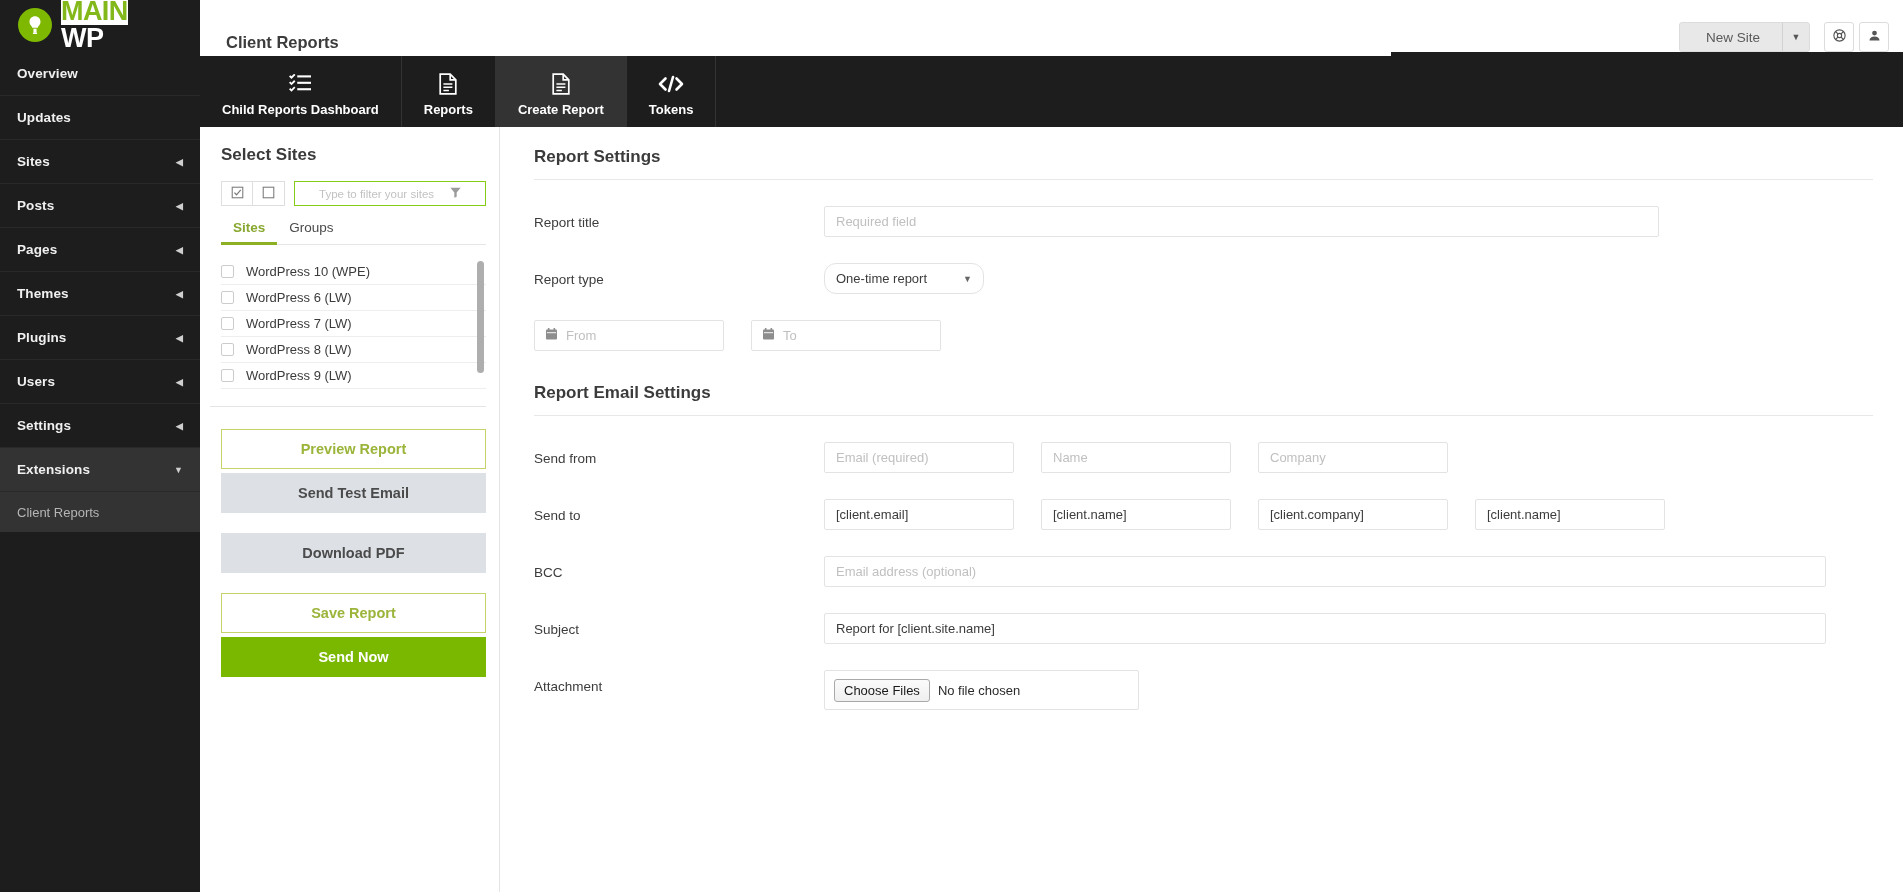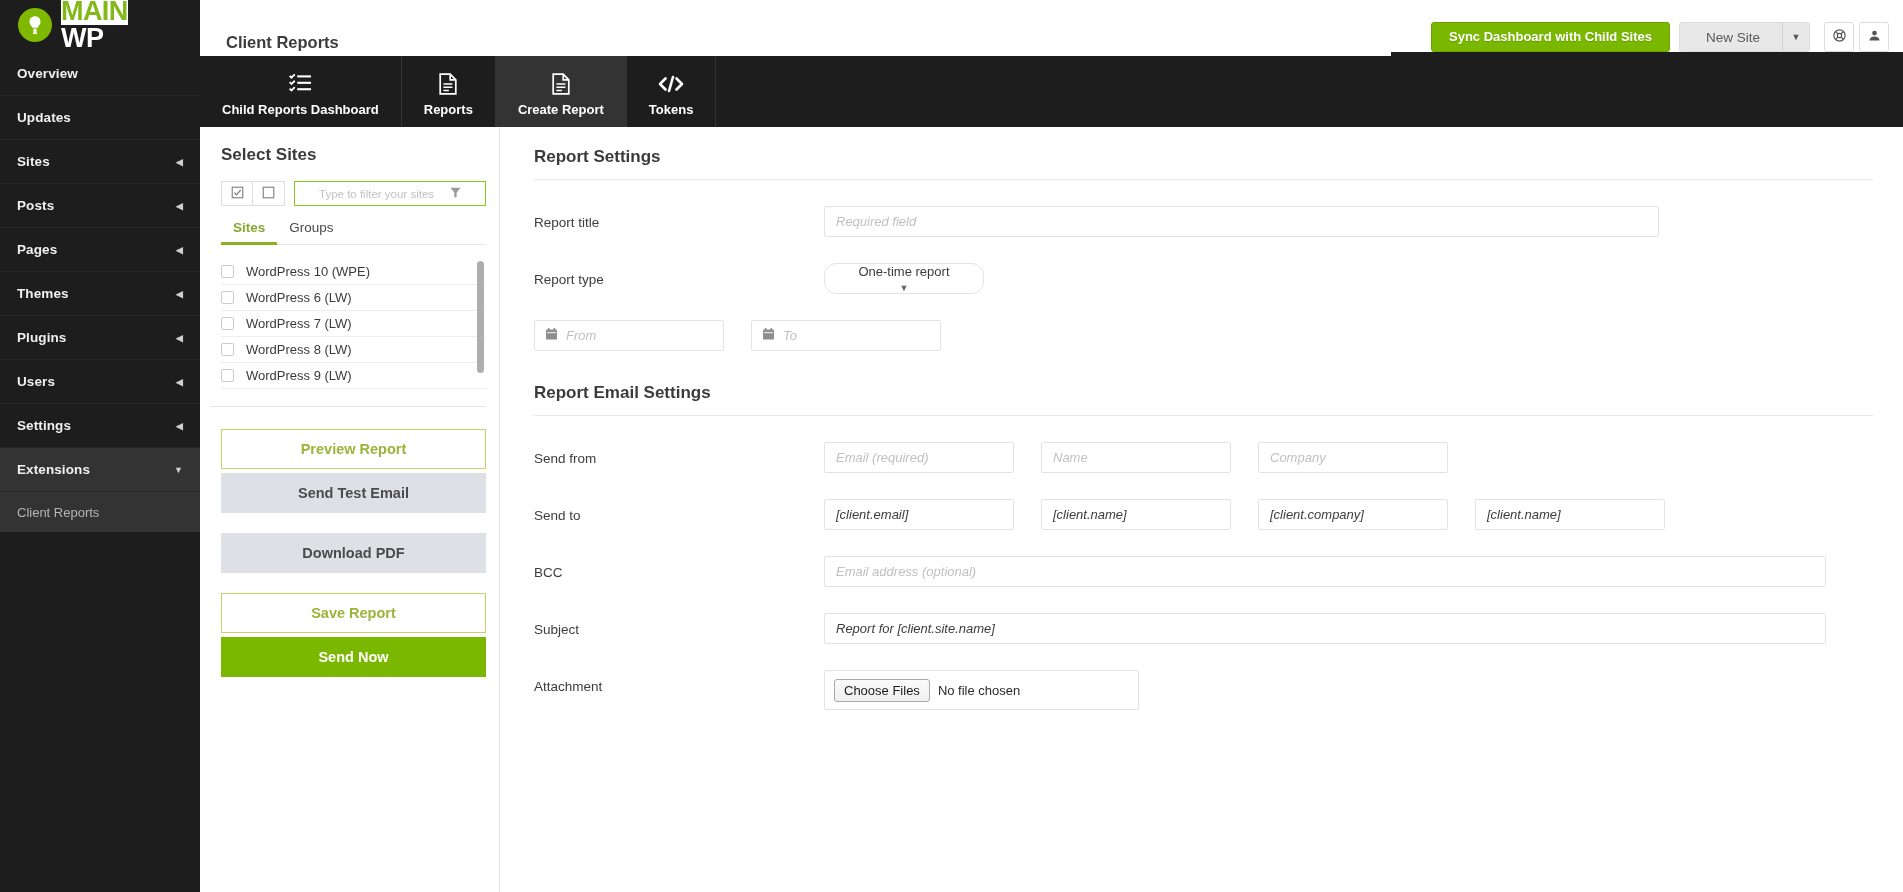--- a/index.html
+++ b/index.html
@@ -149,33 +149,33 @@
 
   
   .form-area { flex: 1; padding: 20px 30px 0 34px; min-width: 0; overflow: hidden; }
   .section-title { font-size: 17px; font-weight: bold; color: #3b3b3b; }
   .section-rule { border-bottom: 1px solid #e8e8e8; margin-top: 12px; }
   .frow { display: flex; align-items: flex-start; padding: 26px 0 0 0; }
   .flabel { width: 290px; flex: 0 0 290px; font-size: 13.5px; color: #3c3c3c; padding-top: 9px; }
   .fctrl { flex: 1; display: flex; gap: 27px; min-width: 0; }
   .inp {
     height: 31px; border: 1px solid #e3e3e3; background: #fff; display: flex; align-items: center;
-    padding: 0 11px; font-size: 13px; color: #3c3c3c; border-radius: 2px; font-style: italic;
+    padding: 0 11px; font-size: 13px; color: #3c3c3c; border-radius: 2px;
   }
   .inp .ph { color: #c0c0c0; }
   .inp .cal { color: #8d8d8d; font-size: 12px; margin-right: 9px; }
   .inp.title-field { width: 835px; }
   .inp.date { width: 190px; }
   .inp.third { width: 190px; }
   .inp.wide { width: 100%; max-width: 1002px; }
   .inp.subject { width: 100%; max-width: 1002px; color: #3c3c3c; }
   .select {
     width: 160px; height: 31px; border: 1px solid #e3e3e3; background: #fff; border-radius: 12px;
     display: flex; align-items: center; padding: 0 11px; font-size: 13px; color: #3c3c3c;
-    justify-content: space-between; cursor: pointer; flex-direction: column;
+    justify-content: space-between; cursor: pointer;
   }
   .select .caret { font-size: 9px; color: #666; }
   .file-ctrl {
     width: 315px; height: 40px; border: 1px solid #e3e3e3; background: #fff; border-radius: 2px;
     display: flex; align-items: center; padding: 0 9px; gap: 8px;
   }
   .choose-btn {
     border: 1px solid #a9a9a9; background: linear-gradient(#fbfbfb,#efefef);
     font-size: 13px; color: #1a1a1a; padding: 3px 9px; border-radius: 3px; cursor: pointer;
   }
@@ -195,21 +195,20 @@
           <rect x="10.3" y="16" width="3.4" height="4.4" fill="#ffffff"></rect>
           <rect x="9.6" y="20.3" width="4.8" height="1.4" rx=".6" fill="#ffffff"></rect>
         </svg>
       </span>
       <span class="brand-text"><span class="main">MAIN</span><span class="wp">WP</span></span>
     </div>
 
     <div class="topbar-title">Client Reports</div>
 
     <div class="topbar-actions">
-      <button class="btn-sync">Sync Dashboard with Child Sites</button>
       <div class="btn-newsite">
         <span class="lbl">New Site</span>
         <span class="sep"></span>
         <span class="caret">▼</span>
       </div>
       <div class="icon-btn">
         <span>
           <svg width="15" height="15" viewBox="0 0 24 24" fill="none" stroke="#555" stroke-width="1.8">
             <circle cx="12" cy="12" r="9"></circle>
               <circle cx="12" cy="12" r="3.4"></circle>

